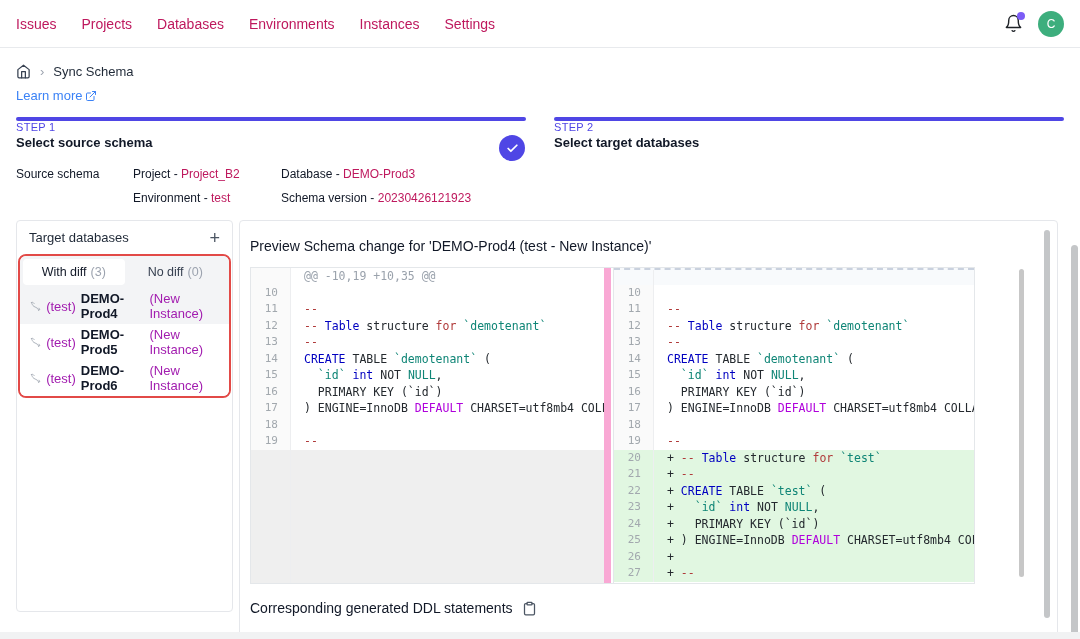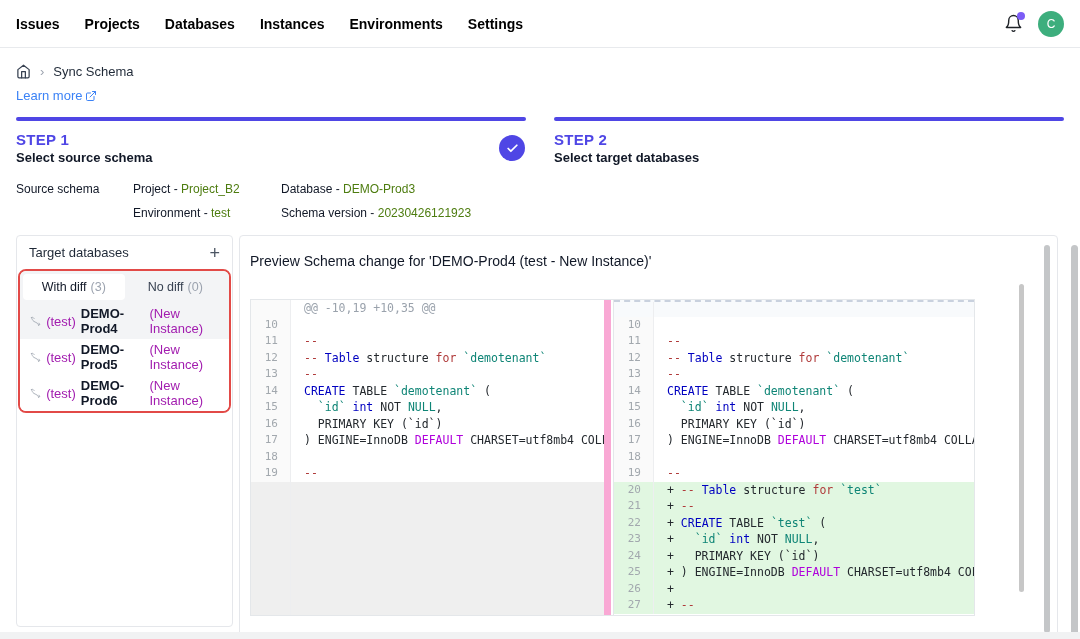--- a/index.html
+++ b/index.html
@@ -2,68 +2,68 @@
 <html><head>
 <meta charset="utf-8">
 <style>
   * { margin:0; padding:0; box-sizing:border-box; }
   html,body { width:1080px; height:639px; overflow:hidden; background:#fff;
     font-family:"Liberation Sans", sans-serif; color:#1f2328; }
 
   
   .topbar { height:48px; display:flex; align-items:center; padding:0 16px;
     border-bottom:1px solid #e8eaed; }
-  .nav { display:flex; gap:25px; font-size:14px; color:#000000;font-weight:bold; }
+  .nav { display:flex; gap:25px; font-size:14px; color:#be185d; }
   .nav-item { cursor:pointer; line-height:48px; }
   .top-right { margin-left:auto; display:flex; align-items:center; gap:14px; }
   .bell { position:relative; width:22px; height:22px; display:flex; align-items:center; justify-content:center; }
   .bell .dot { position:absolute; top:-1px; right:-1px; width:8px; height:8px; border-radius:50%; background:#7c5cf6; }
   .avatar { width:26px; height:26px; border-radius:50%; background:#3dae7d; color:#fff;
     font-size:12px; display:flex; align-items:center; justify-content:center; font-weight:500; }
 
   
   .crumb { margin:16px 16px 0; display:flex; align-items:center; gap:9px; font-size:13px; color:#1f2937; }
   .crumb .chev { color:#9ca3af; font-size:13px; }
   .intro { margin:9px 16px 0; font-size:13px; color:#4b5563; }
   .intro a { color:#3b82f6; text-decoration:none; display:inline-flex; align-items:center; gap:3px; }
 
   
   .steps { position:relative; margin:14px 16px 0; display:flex; gap:28px; }
   .step { flex:1; }
   .bar { height:4px; background:#4f46e5; border-radius:2px; }
-  .slabel { margin-top:10px; font-size:15px; font-weight:700; color:#4f46e5; letter-spacing:.3px; }
+  .slabel { font-size:11px; font-weight:400; color:#4f46e5; letter-spacing:.3px; }
   .stitle { margin-top:2px; font-size:13px; font-weight:600; color:#111827; }
   .check { position:absolute; left:483px; top:18px; width:26px; height:26px; border-radius:50%;
     background:#4f46e5; display:flex; align-items:center; justify-content:center; }
 
   
   .source { margin:17px 16px 0; display:flex; font-size:12px; color:#111827; }
   .src-label { width:117px; }
   .src-grid { display:grid; grid-template-columns:148px auto; row-gap:10px; }
-  .src-grid a { color:#4d7c0f; text-decoration:none; }
+  .src-grid a { color:#be185d; text-decoration:none; }
 
   
   .main { margin:15px 22px 0 16px; display:flex; gap:6px; }
   .panel { width:217px; height:392px; border:1px solid #e5e7eb; border-radius:4px; background:#fff; }
   .phead { height:33px; display:flex; align-items:center; padding:0 12px; font-size:13px; color:#1f2937; }
   .plus { margin-left:auto; font-size:18px; color:#4b5563; background:none; border:none; cursor:pointer; line-height:1; }
   .redbox { margin:0 1px 6px; border:2px solid #e24a47; border-radius:8px; overflow:hidden; }
   .tabs { background:#f3f4f6; display:flex; padding:3px; }
   .tab { flex:1; height:26px; display:flex; align-items:center; justify-content:center; gap:4px;
     font-size:12.5px; color:#374151; cursor:pointer; border-radius:4px; }
   .tab.active { background:#fff; color:#111827; font-weight:500; }
   .tab .count { color:#9ca3af; }
   .titem { height:36px; display:flex; align-items:center; gap:5px; padding:0 10px; font-size:13px; cursor:pointer; background:#fff; }
   .titem.selected { background:#f3f4f6; }
   .titem .env, .titem .suffix { color:#a21caf; }
   .titem .dbname { color:#111827; font-weight:600; }
 
   
   .card { flex:1; position:relative; border:1px solid #e5e7eb; border-radius:4px; padding:10px; height:420px; background:#fff; }
-  .ptitle { margin:7px 0 30px 0; font-size:14px; color:#111827; }
+  .ptitle { margin:7px 0 13px 0; font-size:14px; color:#111827; }
   .editor { width:725px; height:317px; border:1px solid #e4e7ea; display:flex; background:#fff; overflow:hidden; }
   .pane { display:flex; flex-direction:column; overflow:hidden; }
   .pane-l { width:360px; border-right:7px solid #f9a8d4; }
   .pane-r { flex:1; margin-left:2px; border-left:1px solid #e4e7ea; }
   .drow { display:flex; height:16.5px; flex:none; font-family:"DejaVu Sans Mono", monospace; font-size:11.5px; line-height:16.5px; }
   .gut { width:40px; flex:none; text-align:right; padding-right:12px; color:#a2a8ae; font-size:11px;
     background:#fafafa; border-right:1px solid #edeef0; }
   .code { flex:1; padding-left:13px; white-space:pre; overflow:hidden; background:#fff; }
   .hunk .code { color:#9aa2ac; }
   .add .gut, .add .code { background:#e1f7e1; }
@@ -86,22 +86,22 @@
   svg { display:block; }
 </style>
 </head>
 <body>
 
 <div class="topbar">
   <div class="nav" id="nav">
       <div class="nav-item">Issues</div>
       <div class="nav-item">Projects</div>
       <div class="nav-item">Databases</div>
+      <div class="nav-item">Environments</div>
       <div class="nav-item">Instances</div>
-      <div class="nav-item">Environments</div>
       <div class="nav-item">Settings</div>
     </div>
   <div class="top-right">
     <div class="bell">
       <svg width="19" height="19" viewBox="0 0 24 24" fill="none" stroke="#1f2328" stroke-width="1.8" stroke-linecap="round" stroke-linejoin="round">
           <path d="M18 8a6 6 0 0 0-12 0c0 7-3 9-3 9h18s-3-2-3-9"></path>
           <path d="M13.7 21a2 2 0 0 1-3.4 0"></path>
         </svg>
       <span class="dot"></span>
     </div>

